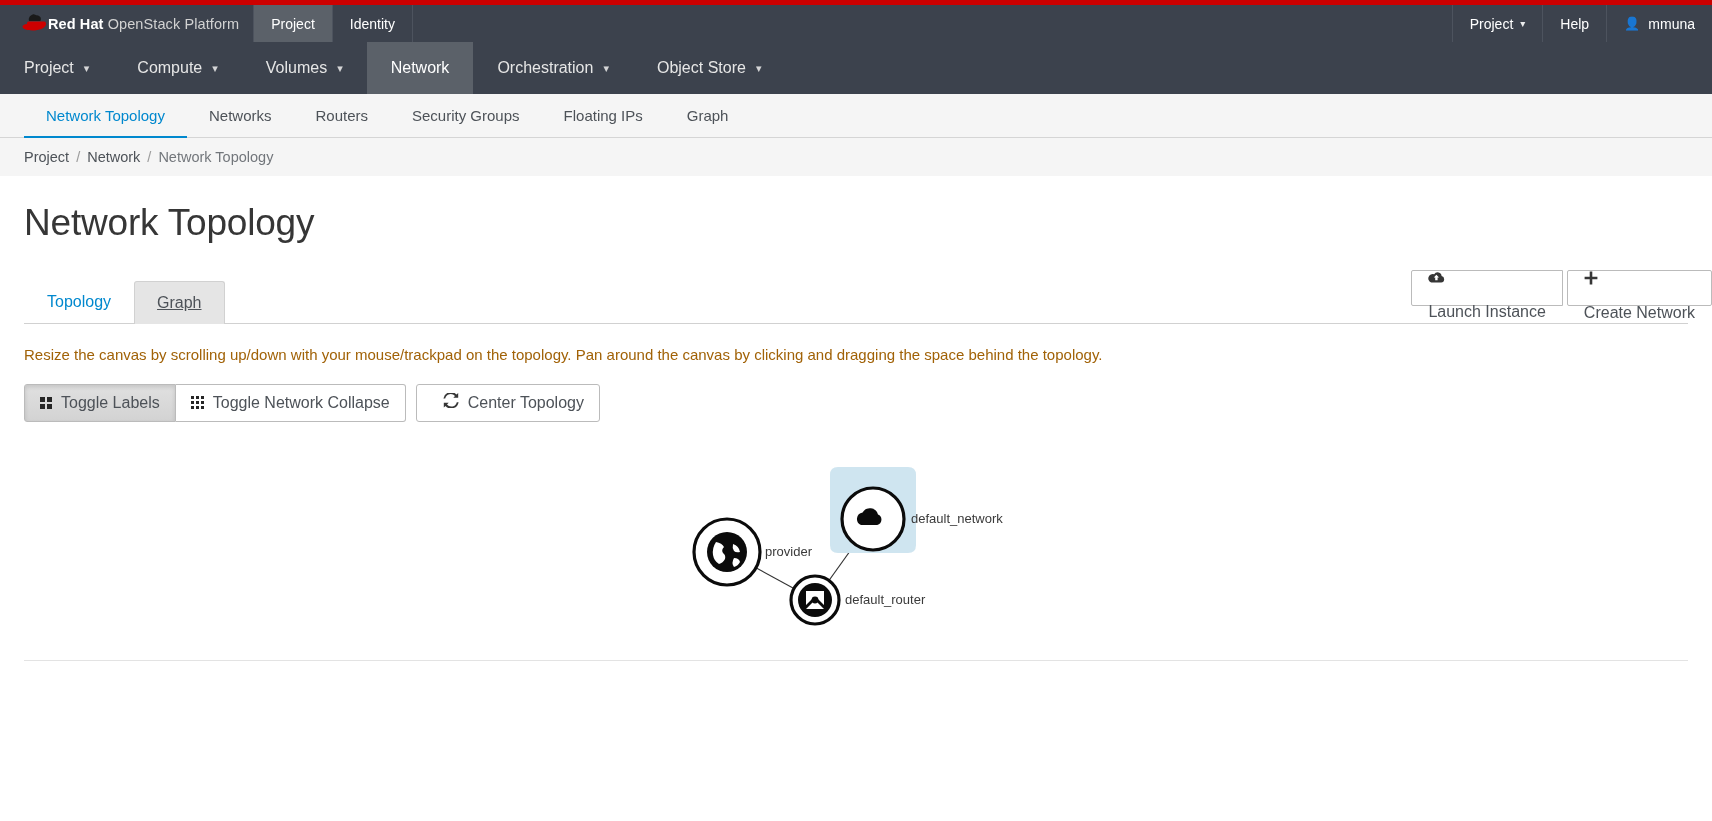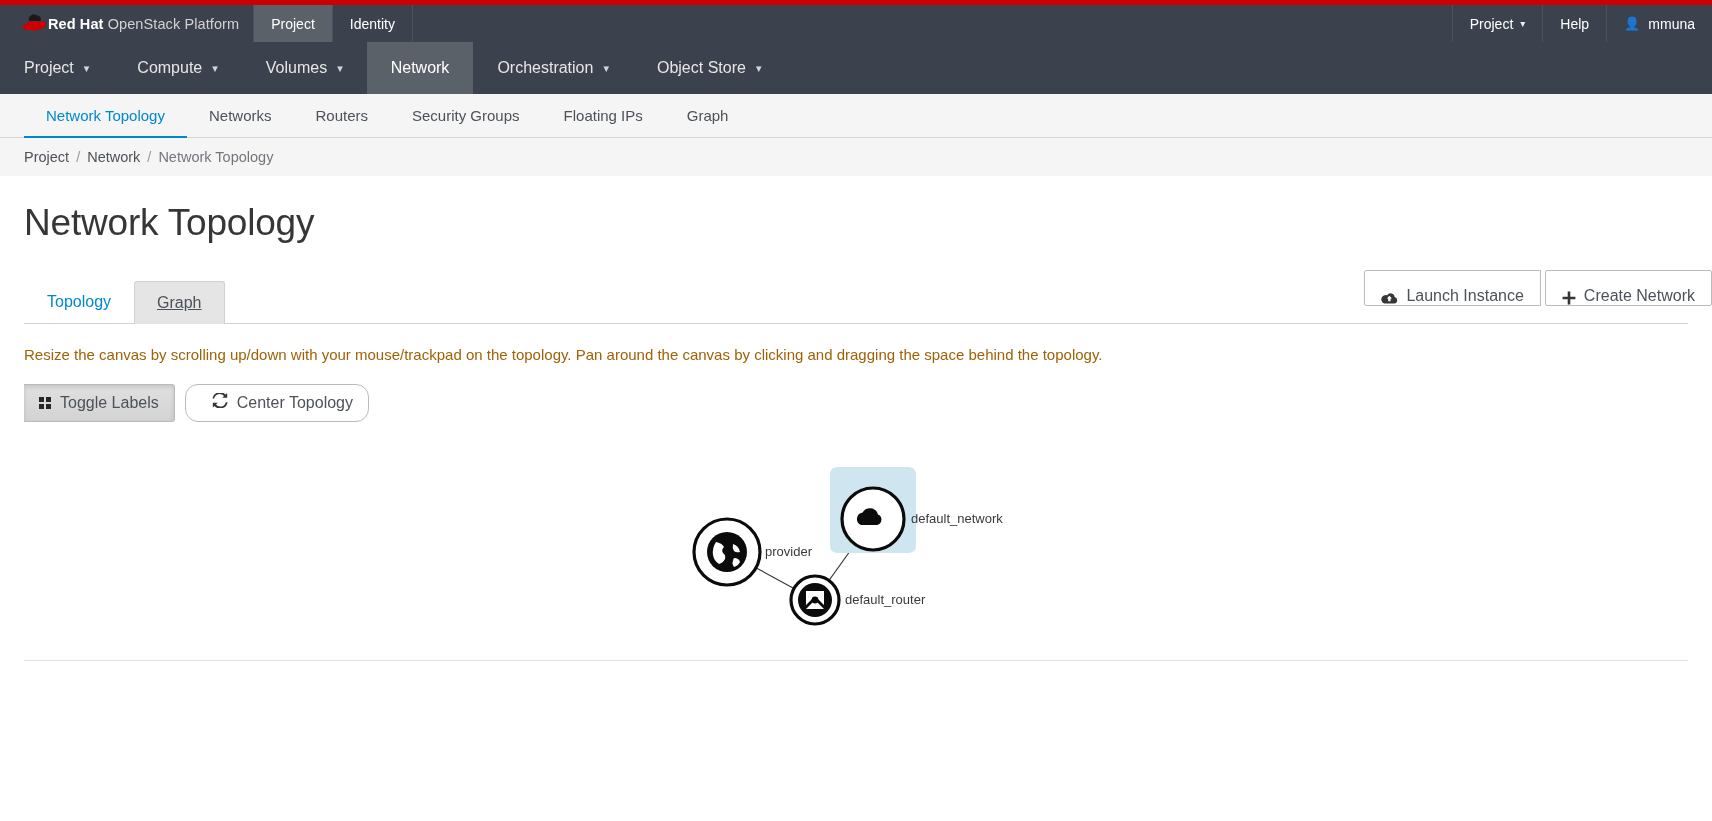--- a/index.html
+++ b/index.html
@@ -127,24 +127,25 @@
     right: 0; top: 68px;
     display: flex;
   }
   .btn {
     background: #fff;
     border: 1px solid #bbb;
     font-size: 16px;
     color: #4d5258;
     padding: 0 16px;
     height: 36px;
-    display: inline-flex; align-items: flex-end; gap: 8px;
+    display: inline-flex; align-items: flex-start; gap: 19px;
     cursor: pointer;
     white-space: nowrap;
     font-family: "Liberation Sans", sans-serif;
+    flex-direction: column;
   }
   .btn:first-child { border-radius: 2px 0 0 2px; }
   .btn + .btn { margin-left: 4px; border-radius: 2px; }
   .btn .gly { font-size: 14px; color: #363636; display:inline-flex; }
 
   
   .tabs {
     margin-top: 36px;
     display: flex;
     align-items: center;
@@ -199,21 +200,21 @@
     white-space: nowrap;
     font-family: "Liberation Sans", sans-serif;
     justify-content: space-between;
   }
   .tgroup .tbtn:first-child { border-radius: 3px 0 0 3px; }
   .tgroup .tbtn:last-child  { border-radius: 0 3px 3px 0; border-left: none; }
   .tbtn.pressed {
     background: linear-gradient(#e0e0e0, #d3d3d3);
     box-shadow: inset 0 2px 4px rgba(0,0,0,.13);
   }
-  .tbtn.standalone { border-radius: 13px; margin-left: 10px; padding-left: 26px; }
+  .tbtn.standalone { border-radius: 3px; margin-left: 10px; padding-left: 26px; }
 
   
   .ico-grid4 { display:grid; grid-template-columns:repeat(2,5px); grid-template-rows:repeat(2,5px); gap:2px; }
   .ico-grid4 i { background:#262626; display:block; width:5px; height:5px; }
   
   .ico-grid9 { display:grid; grid-template-columns:repeat(3,3px); grid-template-rows:repeat(3,3px); gap:2px; }
   .ico-grid9 i { background:#262626; display:block; width:3px; height:3px; }
 
   
   .topo-canvas {
@@ -369,20 +370,34 @@
     <div class="tgroup">
       <button class="tbtn pressed">
         <span class="ico-grid4">
             <i></i>
             <i></i>
             <i></i>
             <i></i>
           </span>
         <span>Toggle Labels</span>
       </button>
+      <button class="tbtn">
+        <span class="ico-grid9">
+            <i></i>
+            <i></i>
+            <i></i>
+            <i></i>
+            <i></i>
+            <i></i>
+            <i></i>
+            <i></i>
+            <i></i>
+          </span>
+        <span>Toggle Network Collapse</span>
+      </button>
     </div>
     <button class="tbtn standalone">
       <span class="gly">
         <svg width="16" height="15" viewBox="0 0 16 15">
           <path d="M2.2 5.4 A5.6 5.6 0 0 1 12 3.1 L10.3 4.8 L15.2 4.8 L15.2 0 L13.5 1.6 A7.6 7.6 0 0 0 0.4 5.4 Z" fill="#363636"></path>
           <path d="M13.8 9.2 A5.6 5.6 0 0 1 4 11.5 L5.7 9.8 L0.8 9.8 L0.8 14.6 L2.5 13 A7.6 7.6 0 0 0 15.6 9.2 Z" fill="#363636"></path>
         </svg>
       </span>
       <span>Center Topology</span>
     </button>

